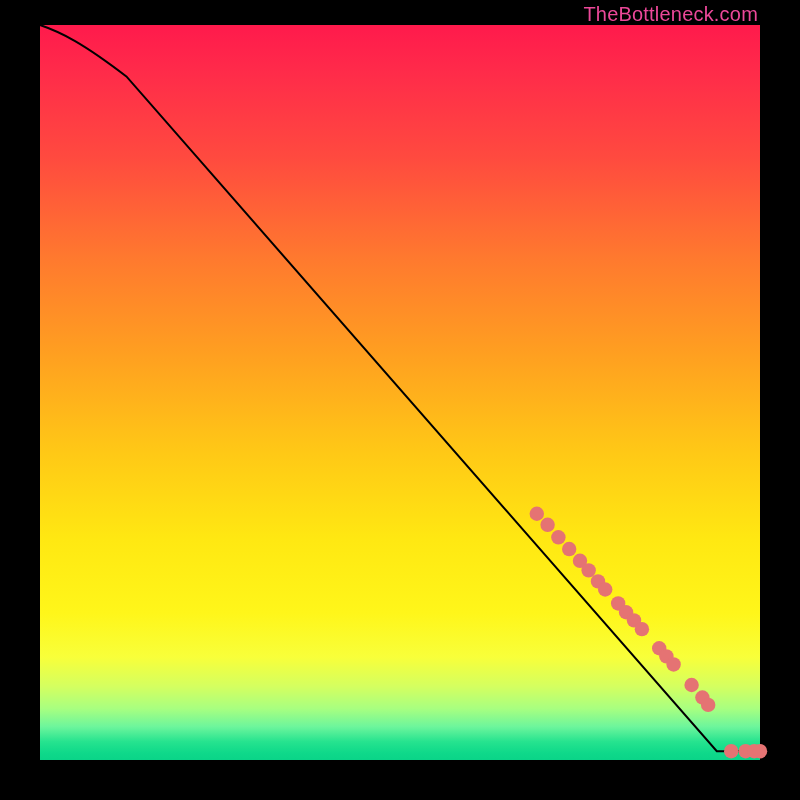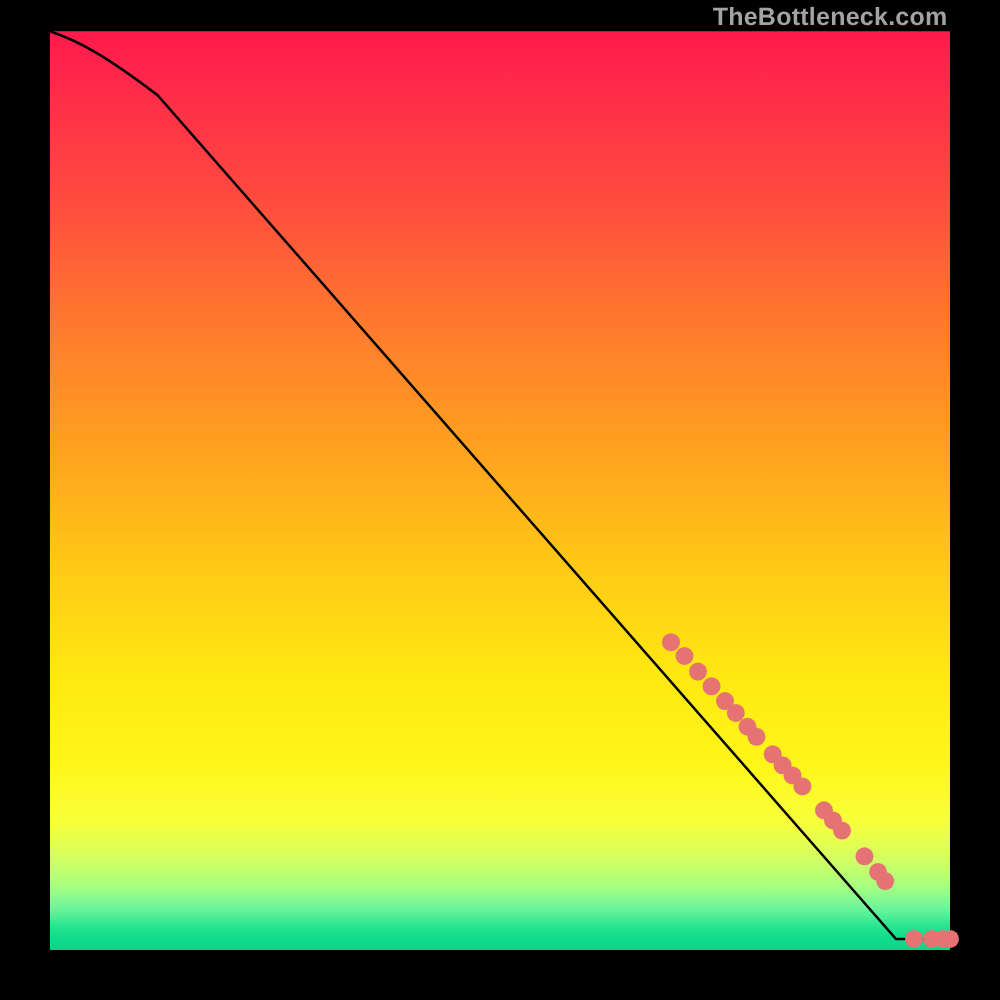--- a/index.html
+++ b/index.html
@@ -47,23 +47,23 @@
     position: absolute;
     inset: 0;
     width: 100%;
     height: 100%;
     overflow: visible;
   }
   .attribution {
     position: absolute;
     top: 3px;
     right: 42px;
-    color: #a3a3a3;
+    color: #ec4899;
     font-size: 20px;
-    font-weight: 700;
+    font-weight: 400;
     letter-spacing: 0.2px;
     font-family: Arial, Helvetica, sans-serif;
   }
 </style>
 </head>
 <body>
 
 <div class="stage">
   <div class="attribution">TheBottleneck.com</div>
 

